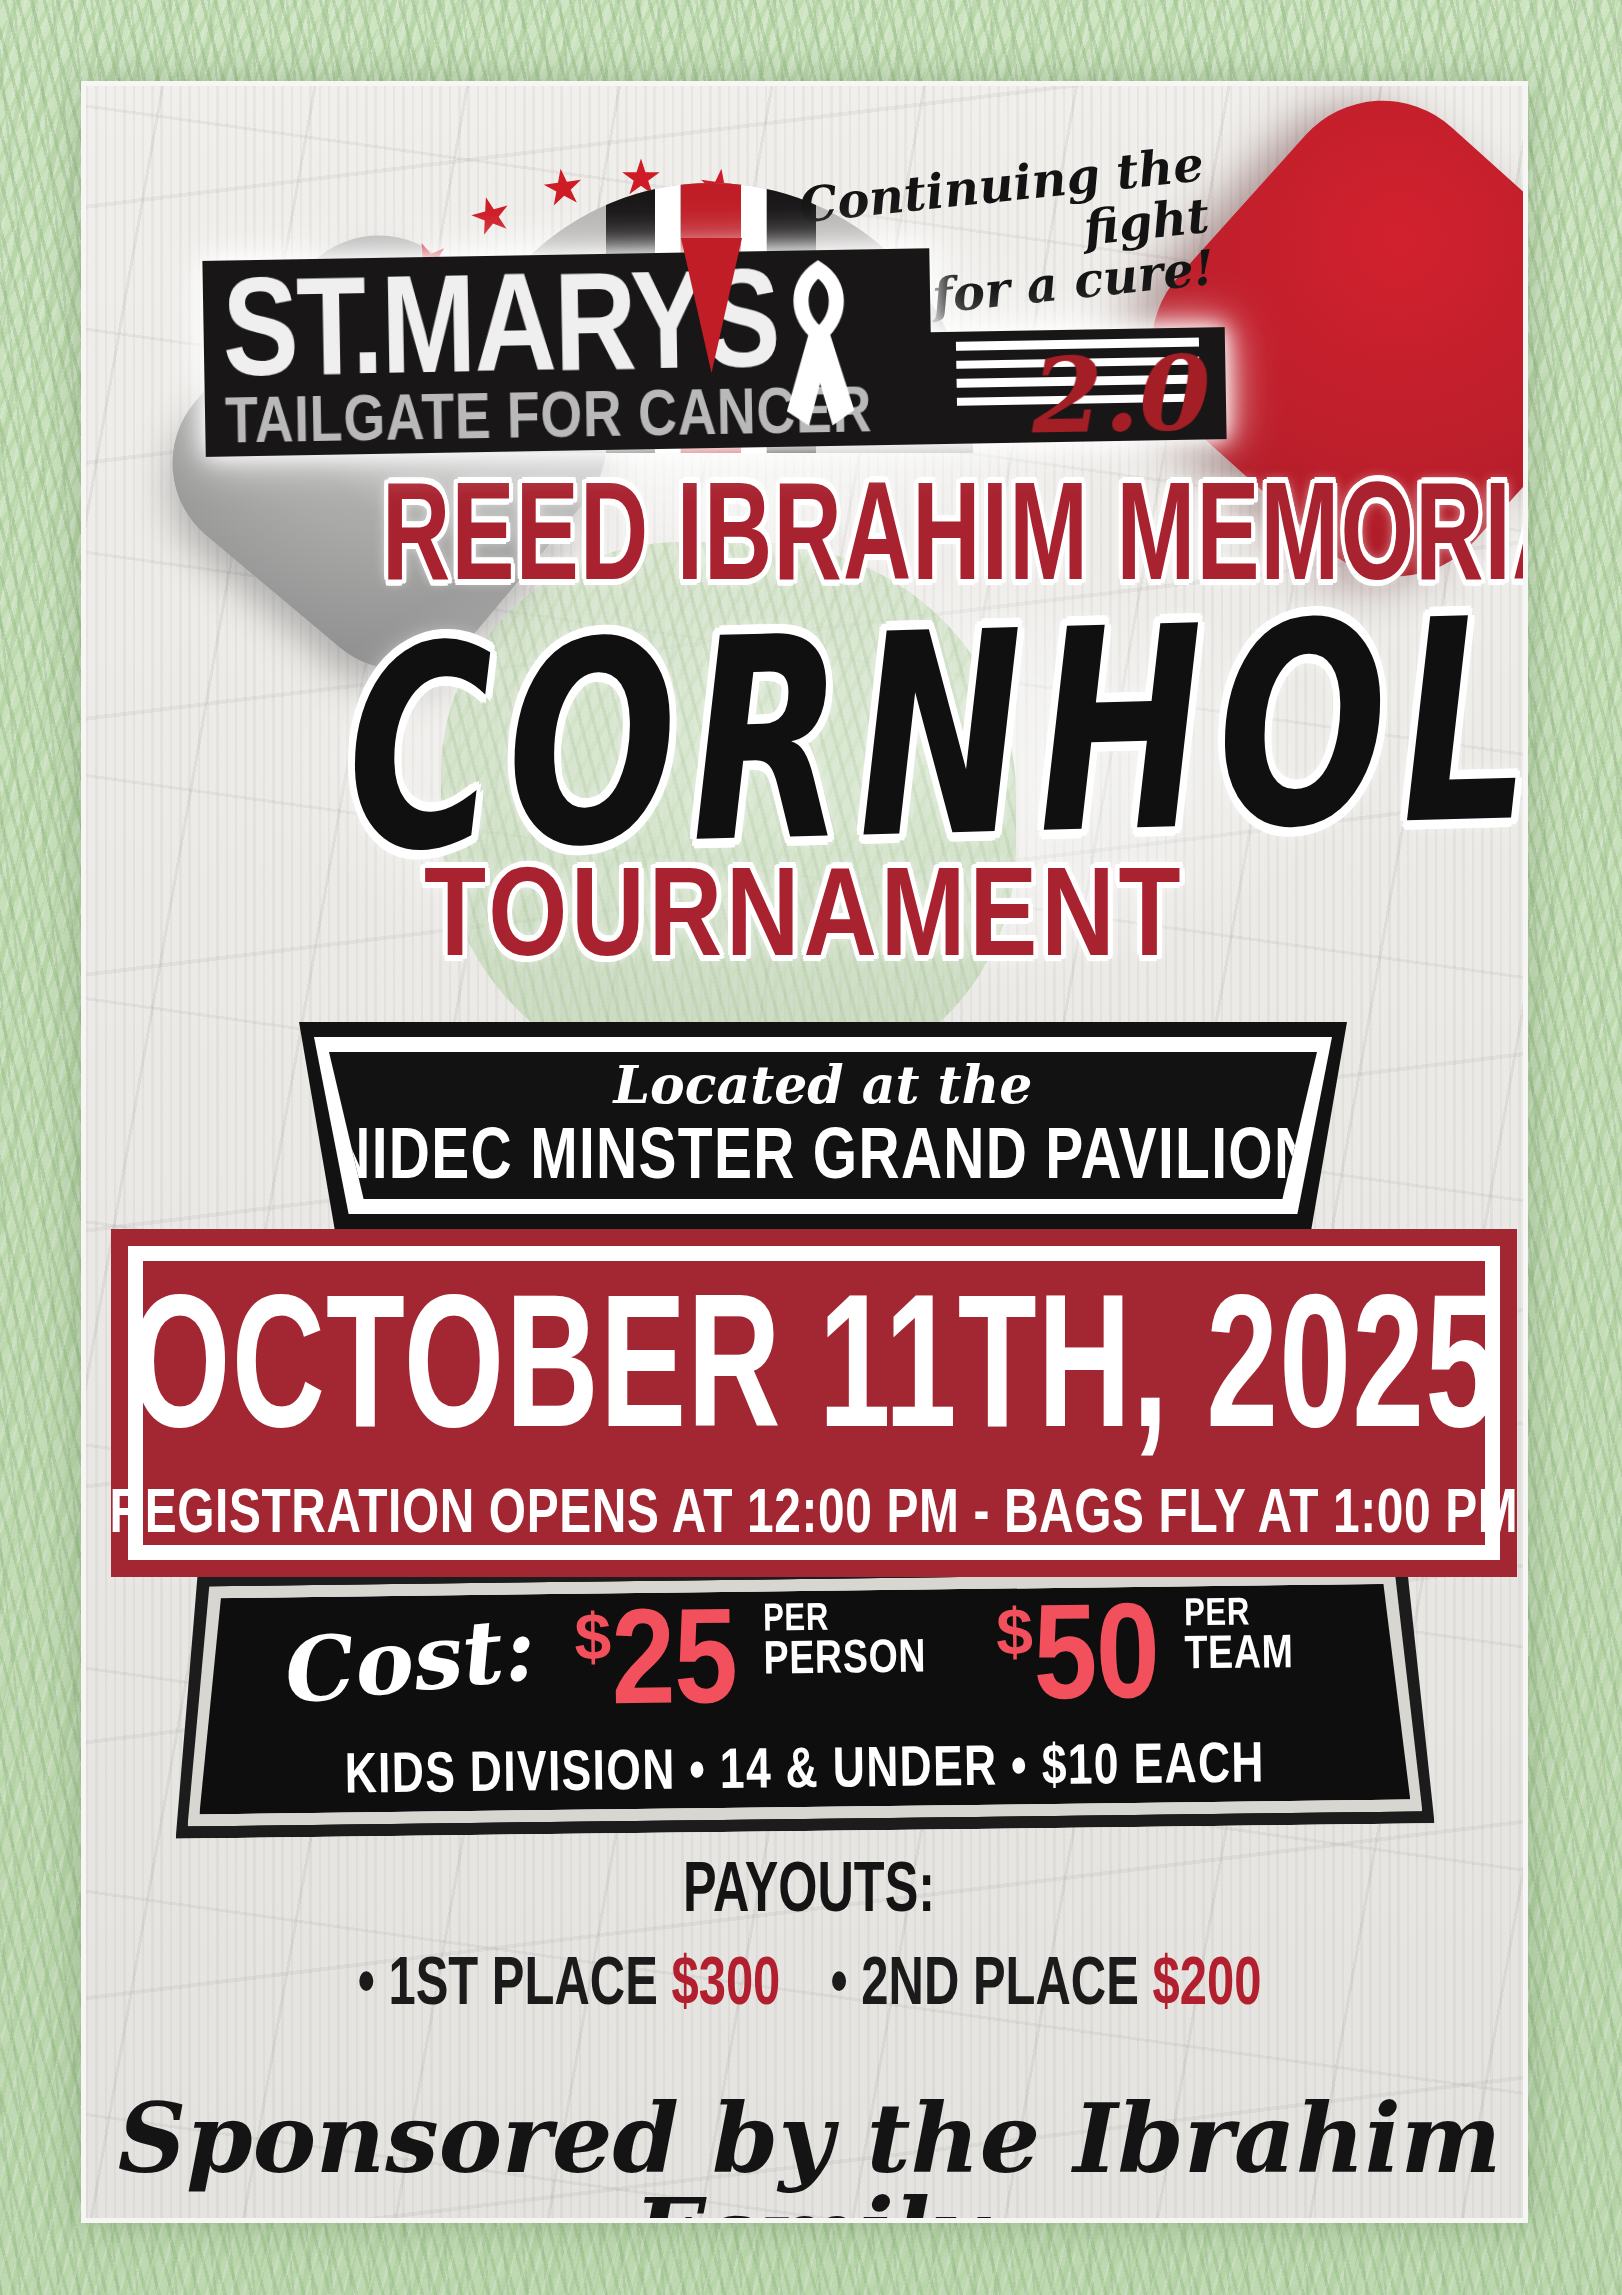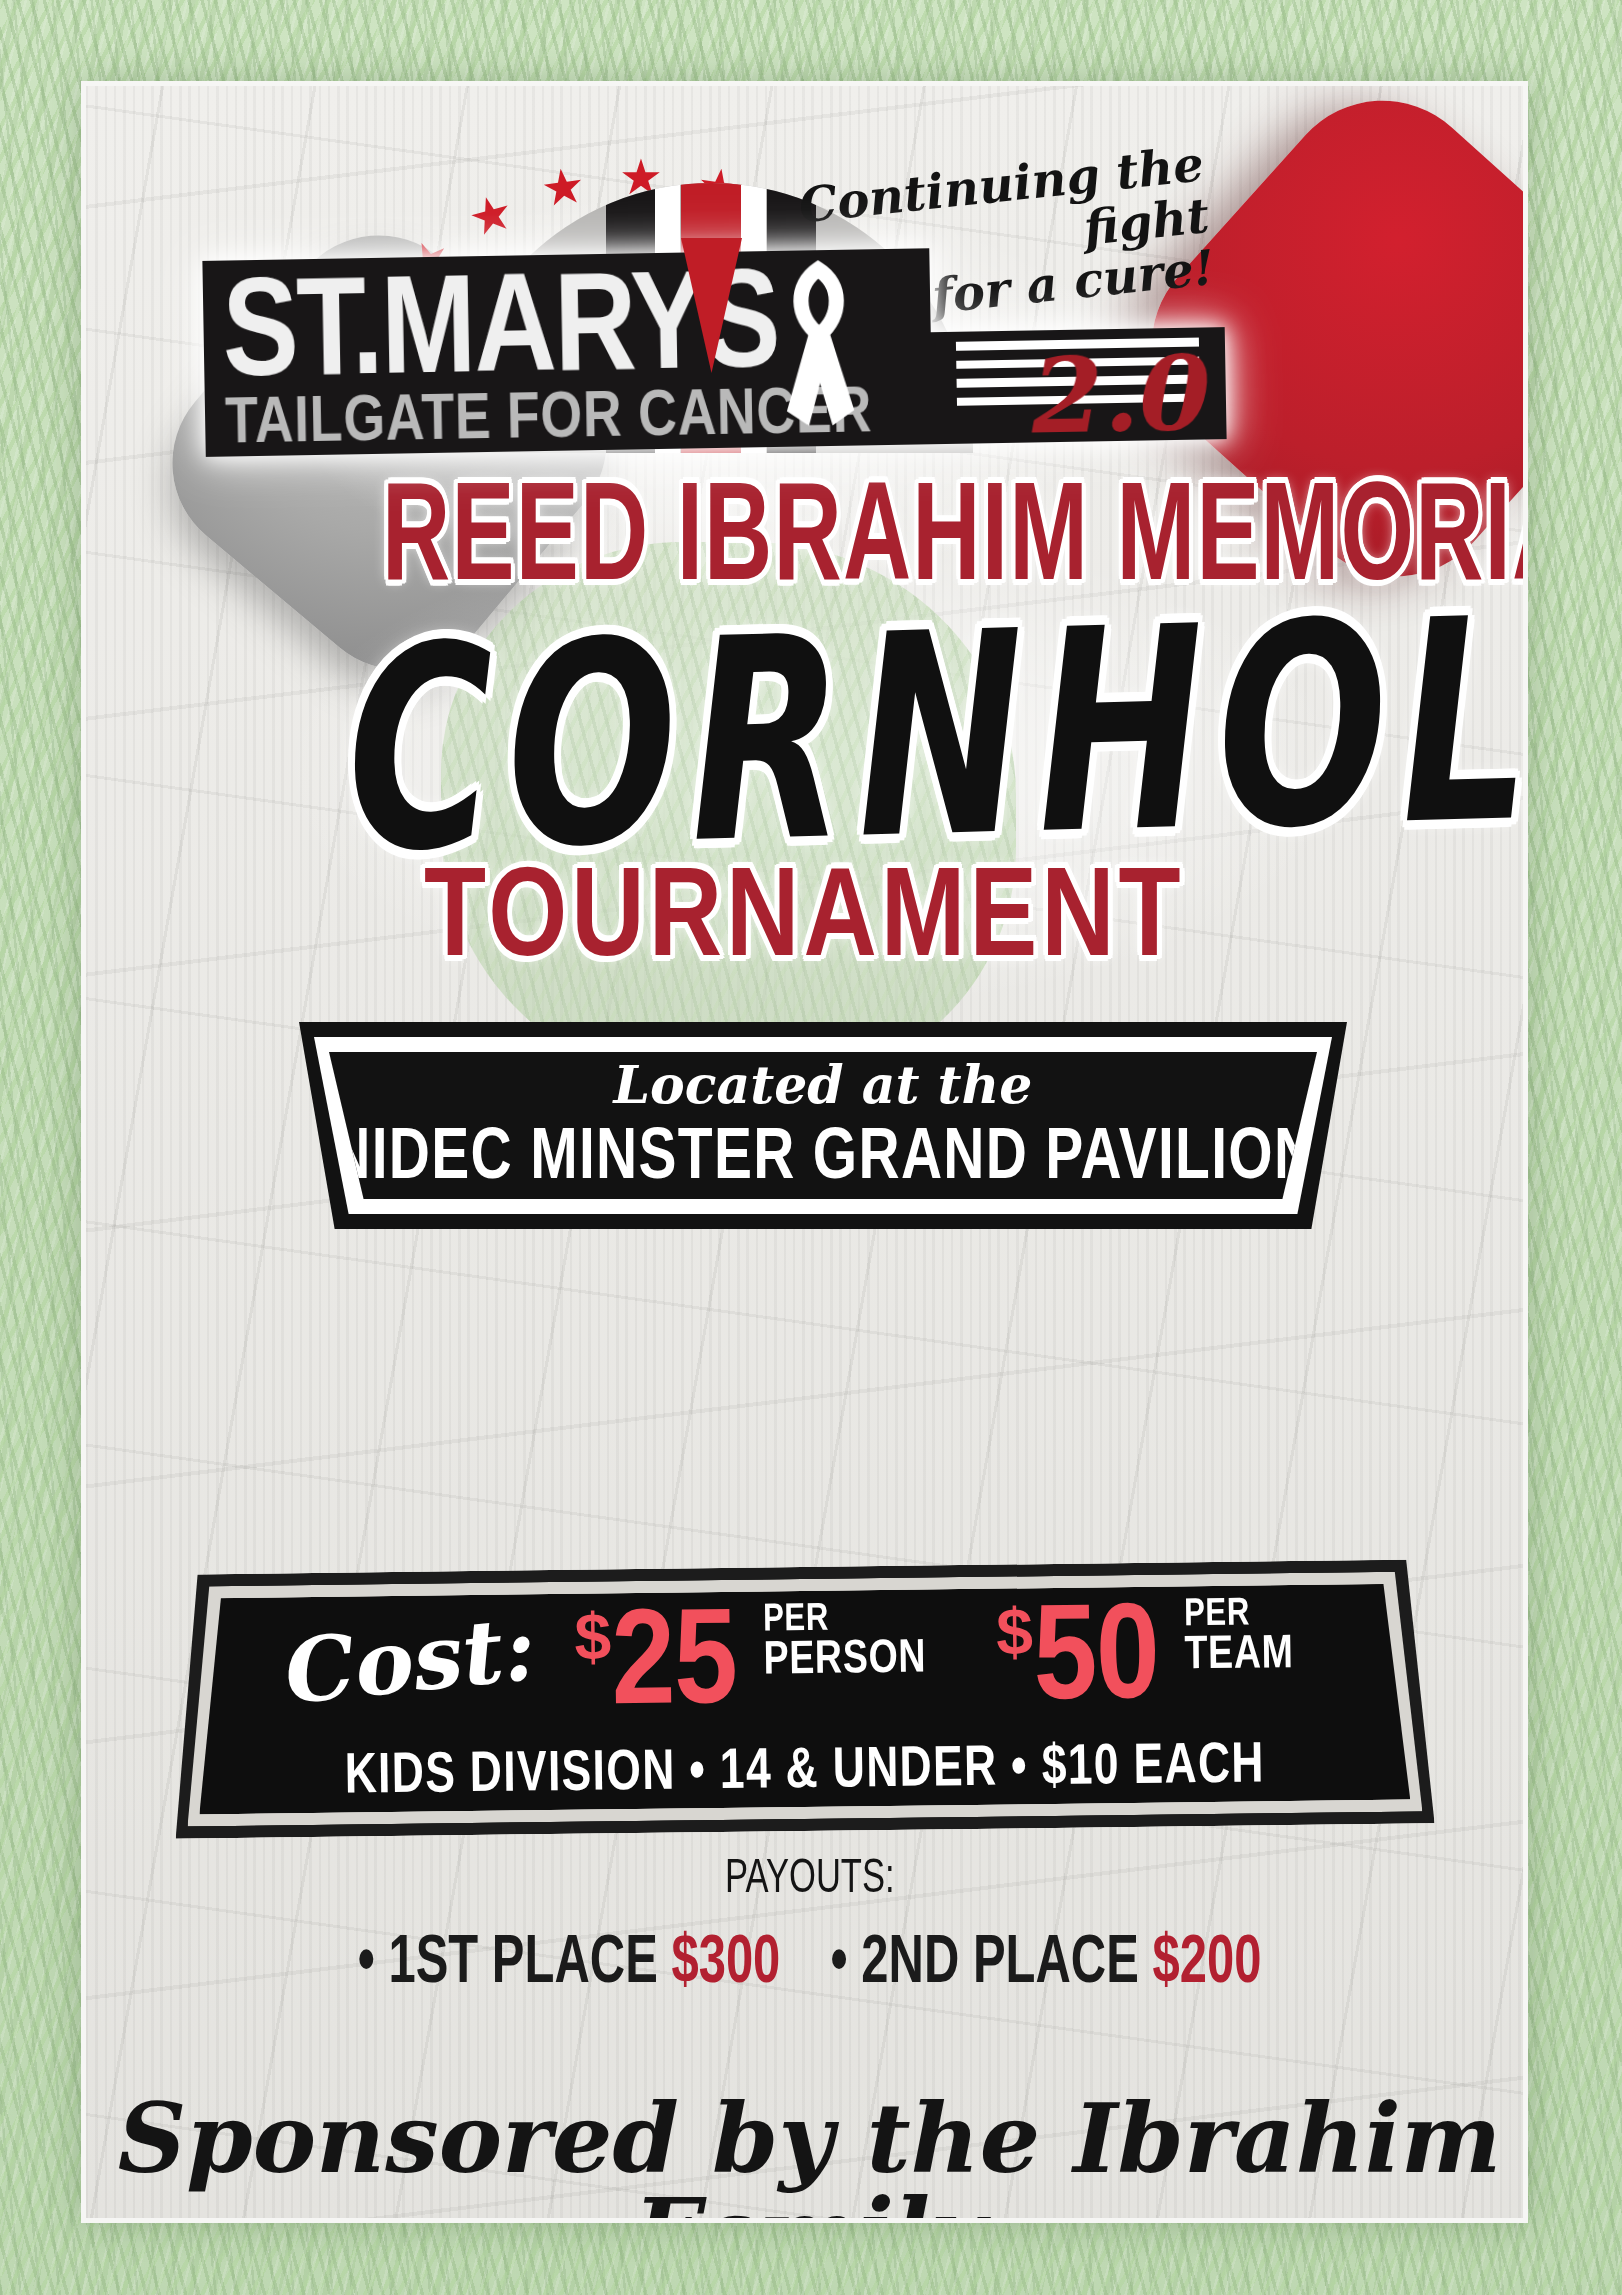--- a/index.html
+++ b/index.html
@@ -133,21 +133,21 @@
   .price-sym{color:#f2505c;font-size:66px;font-weight:900;line-height:1;margin-top:3.4px;}
   .price-num{color:#f2505c;font-size:135px;font-weight:900;line-height:.85;letter-spacing:-1.7px;
     display:inline-block;transform:scaleX(.85);transform-origin:left top;}
   .price-unit{display:flex;flex-direction:column;color:#fff;font-weight:900;line-height:.95;
     margin-left:5px;}
   .unit-top{font-size:39px;letter-spacing:0.8px;}
   .unit-bottom{font-size:47px;letter-spacing:0.8px;}
   .kids-line{color:#fff;font-size:57px;font-weight:900;margin-top:22px;letter-spacing:1.7px;}
   
   .payouts{position:absolute;left:0;top:1766px;width:1447px;z-index:4;text-align:center;}
-  .p-head{font-size:48px;font-weight:400;color:#141414;line-height:1;}
+  .p-head{font-size:70px;font-weight:700;color:#141414;line-height:1;}
   .p-line{font-size:68px;font-weight:900;color:#1b1b1b;line-height:1;margin-top:24px;}
   .p-amt{color:#b22030;}
   .p-bullet{color:#1b1b1b;}
   .p-gap{display:inline-block;width:32px;}
   
   .sponsor{position:absolute;left:0;top:2005px;width:1447px;z-index:4;text-align:center;
     font-family:"DejaVu Serif", serif;font-style:italic;font-weight:bold;
     font-size:95px;color:#141414;line-height:1;}
 </style>
 </head>
@@ -225,20 +225,30 @@
       <div class="trap-outer"></div>
       <div class="trap-white"></div>
       <div class="trap-inner">
         <div class="loc-script">Located at the</div>
         <div class="loc-venue">
           <span class="cond" style="--sx:.78">NIDEC MINSTER GRAND PAVILION</span>
         </div>
       </div>
     </div>
 
+    <div class="red-banner">
+      <div class="rb-inner">
+        <div class="rb-date">
+          <span class="cond" style="--sx:.68">OCTOBER 11TH, 2025</span>
+        </div>
+        <div class="rb-sched">
+          <span class="cond" style="--sx:.76">REGISTRATION OPENS AT 12:00 PM - BAGS FLY AT 1:00 PM</span>
+        </div>
+      </div>
+    </div>
 
     <div class="cost">
       <div class="cost-outer"></div>
       <div class="cost-gap"></div>
       <div class="cost-inner">
         <div class="cost-row">
           <span class="cost-label">Cost:</span>
           <span class="price">
             <span class="price-sym">$</span>
             <span class="price-num">25</span>

